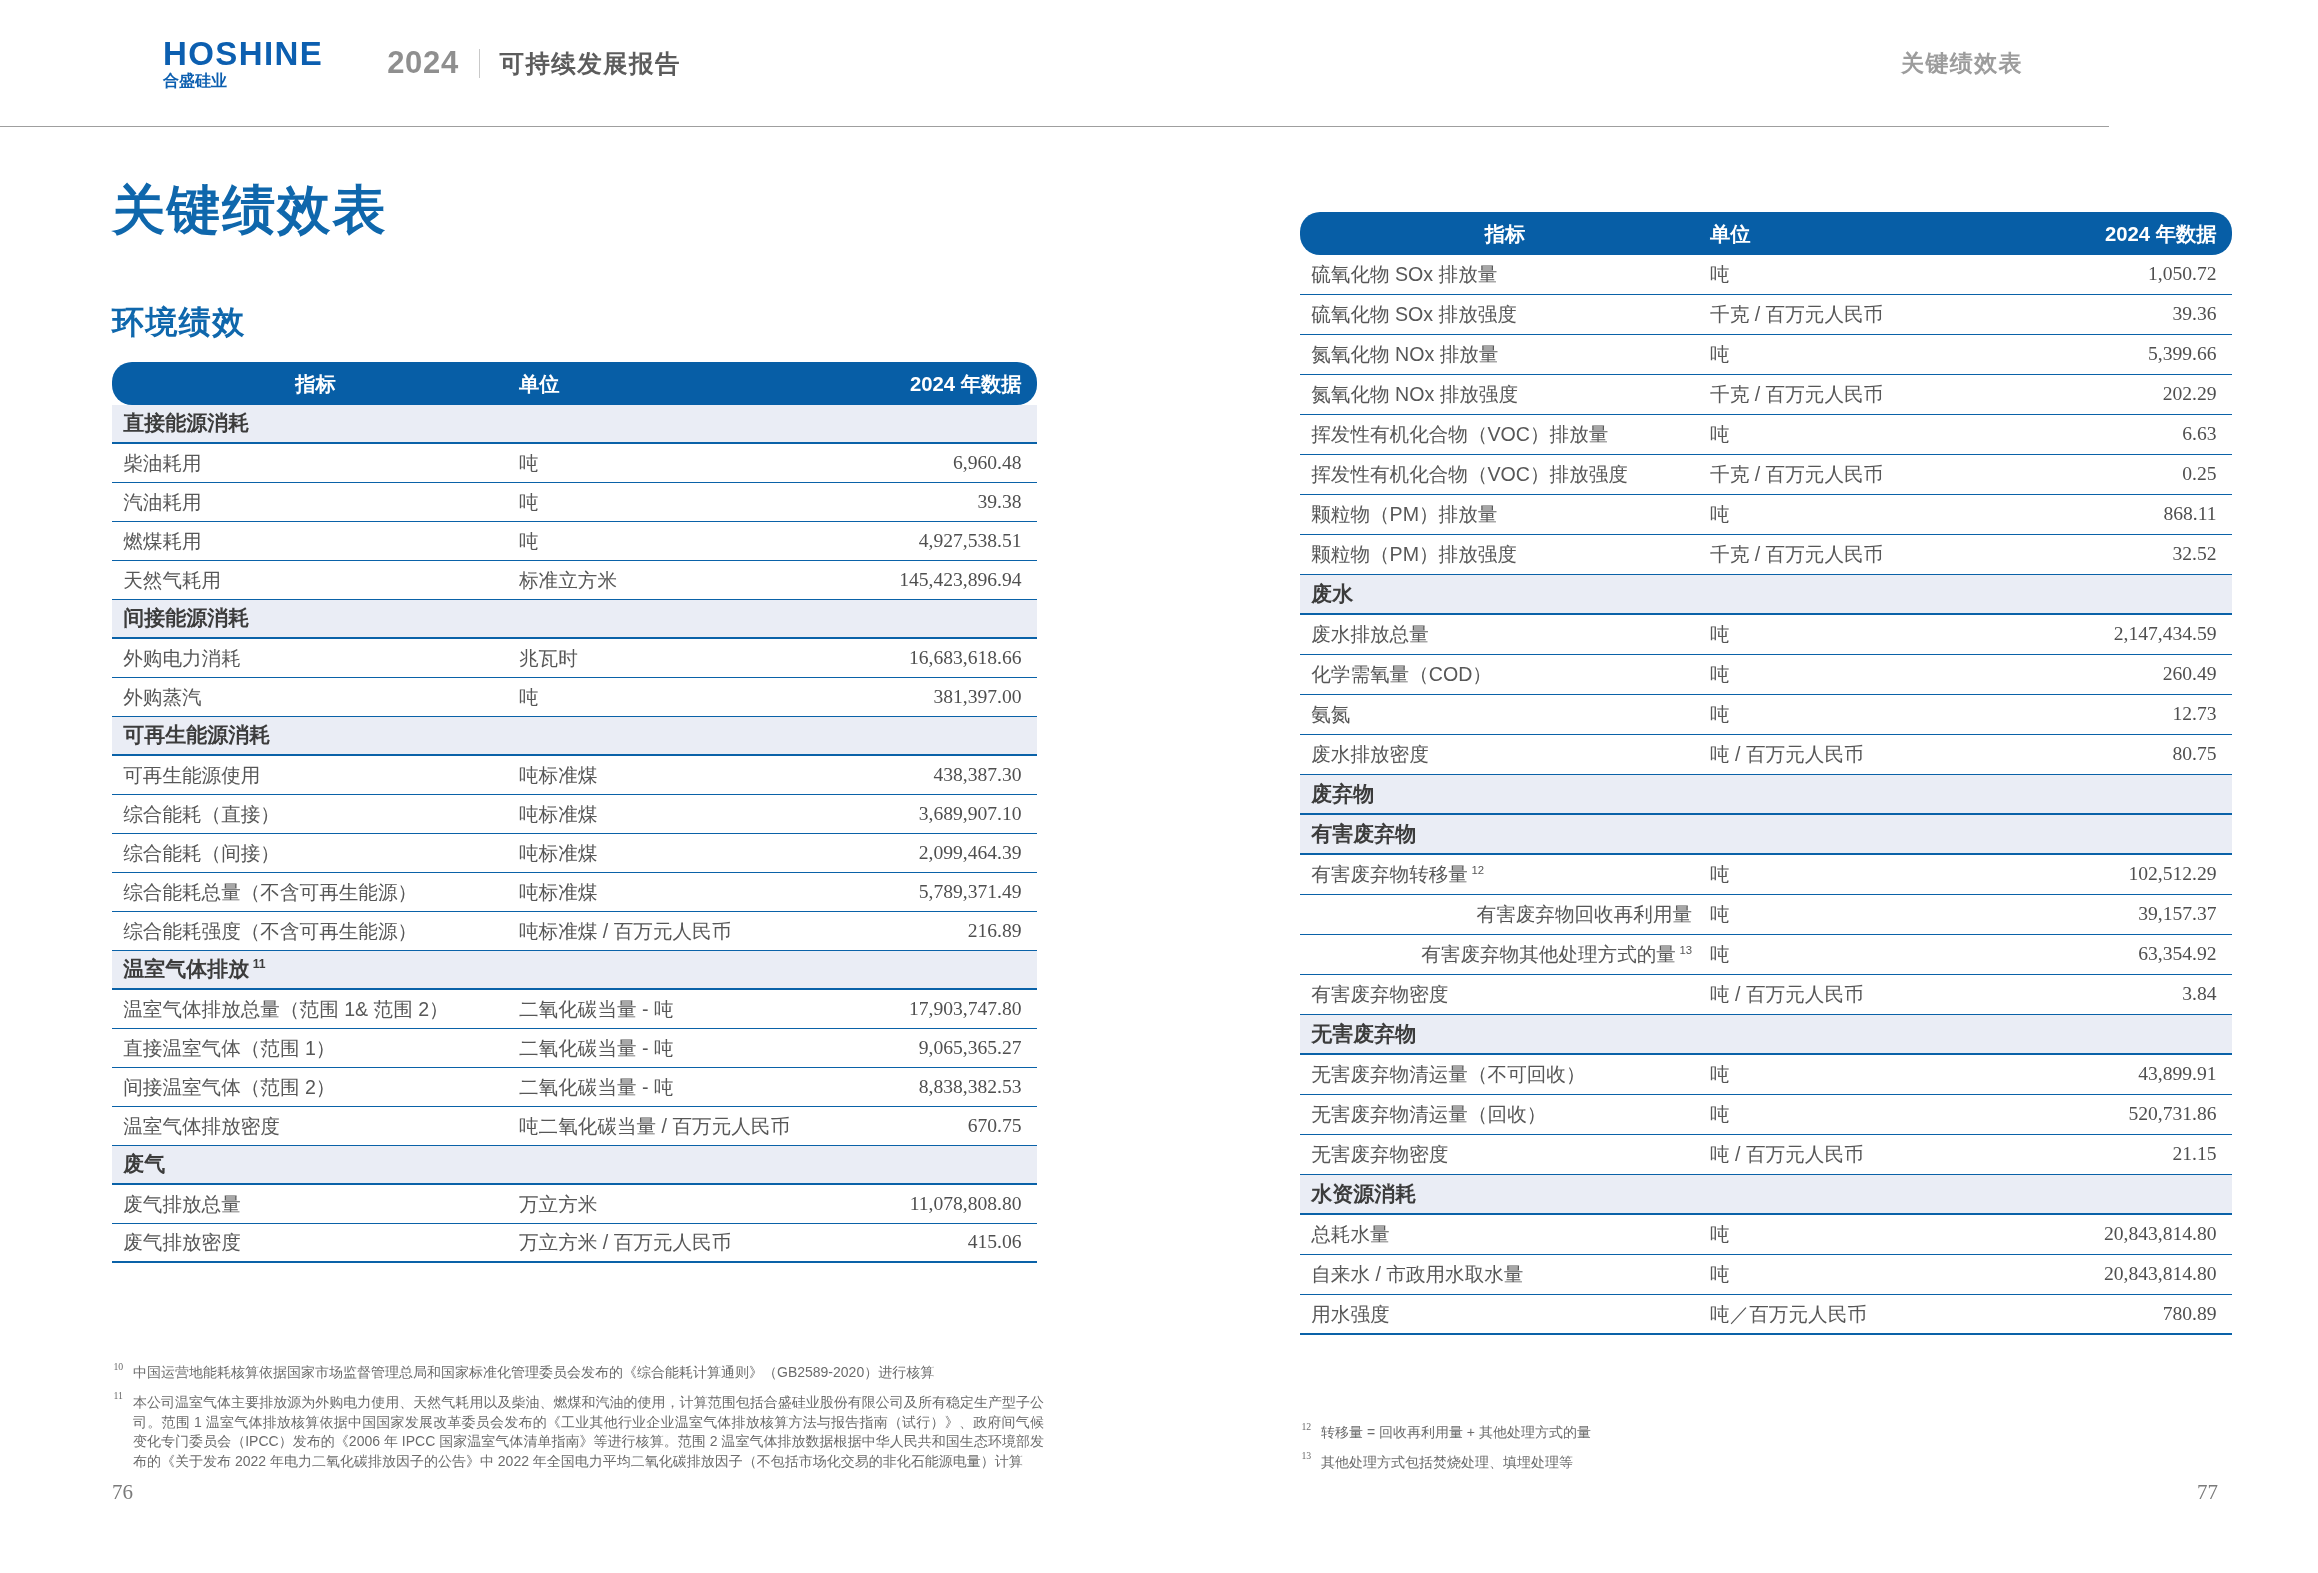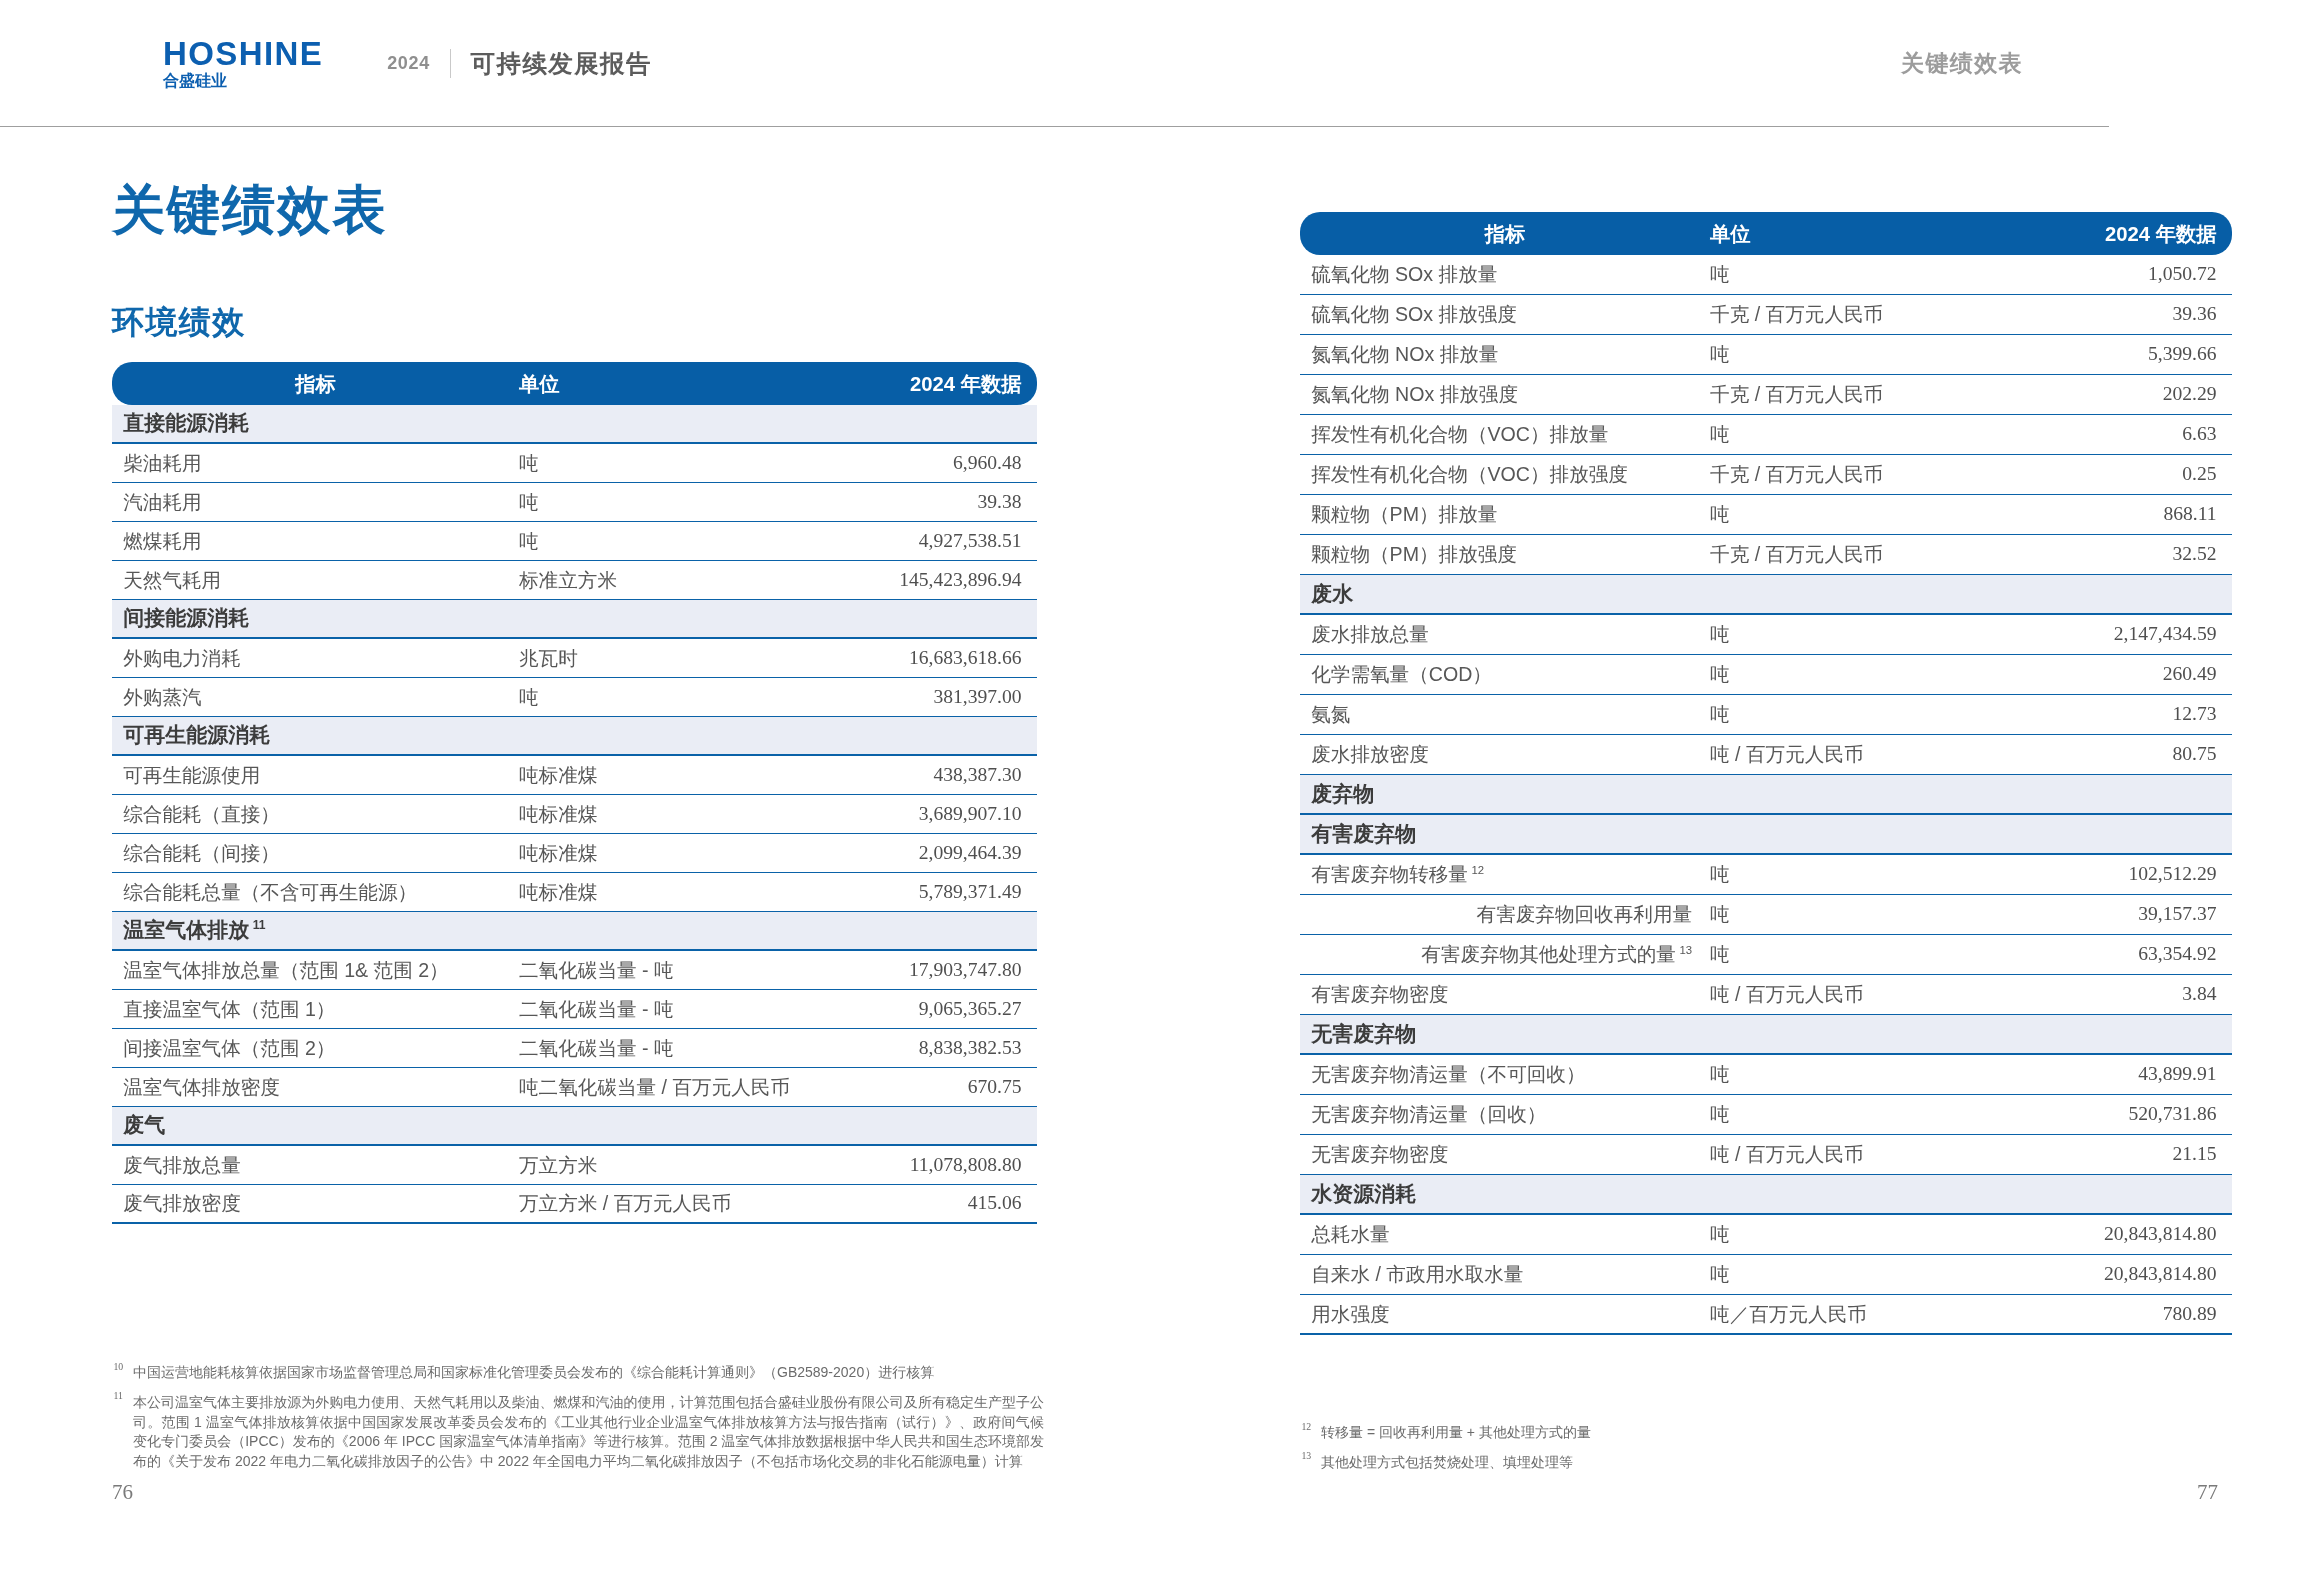--- a/index.html
+++ b/index.html
@@ -12,21 +12,21 @@
   .top-header{
     position:absolute;left:0;top:0;width:2109px;height:127px;
     border-bottom:1.4px solid #9f9f9f;box-sizing:border-box;
     display:flex;align-items:center;padding:0 86px 0 163px;
   }
   .logo{display:flex;flex-direction:column;line-height:1;}
   .logo-en{color:#0c5fb0;font-weight:800;font-size:33px;letter-spacing:1.4px;}
   .logo-cn{color:#0c5fb0;font-weight:700;font-size:16px;margin-top:2.8px;
     display:flex;justify-content:space-between;width:137px;}
   .report-meta{display:flex;align-items:center;margin-left:64px;}
-  .meta-year{color:#8f8f8f;font-weight:700;font-size:18px;letter-spacing:0.7px;}
+  .meta-year{color:#8f8f8f;font-weight:700;font-size:31px;letter-spacing:0.7px;}
   .meta-divider{width:1.4px;height:29px;background:#c9c9c9;margin:0 19.6px;}
   .meta-title{color:#5c5c5c;font-weight:700;font-size:24.5px;letter-spacing:1.4px;}
   .header-right{margin-left:auto;color:#9c9c9c;font-weight:700;font-size:23px;letter-spacing:1.4px;}
 
   
   .page-title{position:absolute;left:112px;top:181px;color:#0f67ac;font-weight:800;
     font-size:53px;letter-spacing:2.1px;line-height:1.1;}
   .page-subtitle{position:absolute;left:112px;top:301px;color:#0f67ac;font-weight:700;
     font-size:32px;letter-spacing:1.4px;}
 
@@ -146,20 +146,25 @@
     <div class="trow data">
       <div class="cell c-label">综合能耗（间接）</div>
       <div class="cell c-unit">吨标准煤</div>
       <div class="cell c-value">2,099,464.39</div>
     </div>
     <div class="trow data">
       <div class="cell c-label">综合能耗总量（不含可再生能源）</div>
       <div class="cell c-unit">吨标准煤</div>
       <div class="cell c-value">5,789,371.49</div>
     </div>
+    <div class="trow data">
+      <div class="cell c-label">综合能耗强度（不含可再生能源）</div>
+      <div class="cell c-unit">吨标准煤 / 百万元人民币</div>
+      <div class="cell c-value">216.89</div>
+    </div>
     <div class="trow section">
       <div class="cell c-label">温室气体排放<sup>11</sup></div>
     </div>
     <div class="trow data">
       <div class="cell c-label">温室气体排放总量（范围 1&amp; 范围 2）</div>
       <div class="cell c-unit">二氧化碳当量 - 吨</div>
       <div class="cell c-value">17,903,747.80</div>
     </div>
     <div class="trow data">
       <div class="cell c-label">直接温室气体（范围 1）</div>

